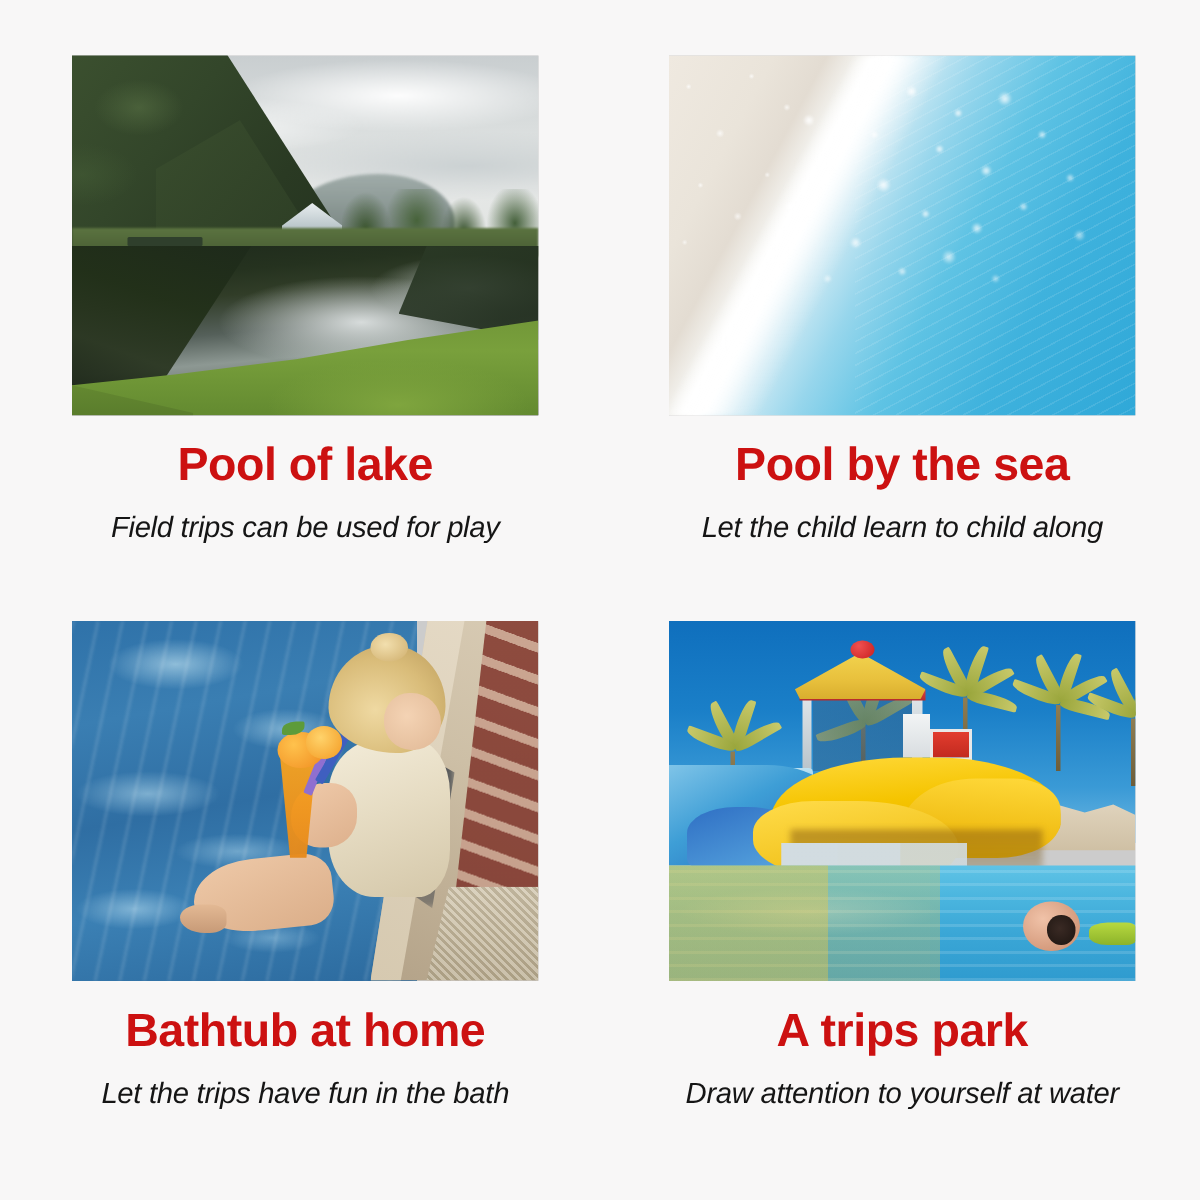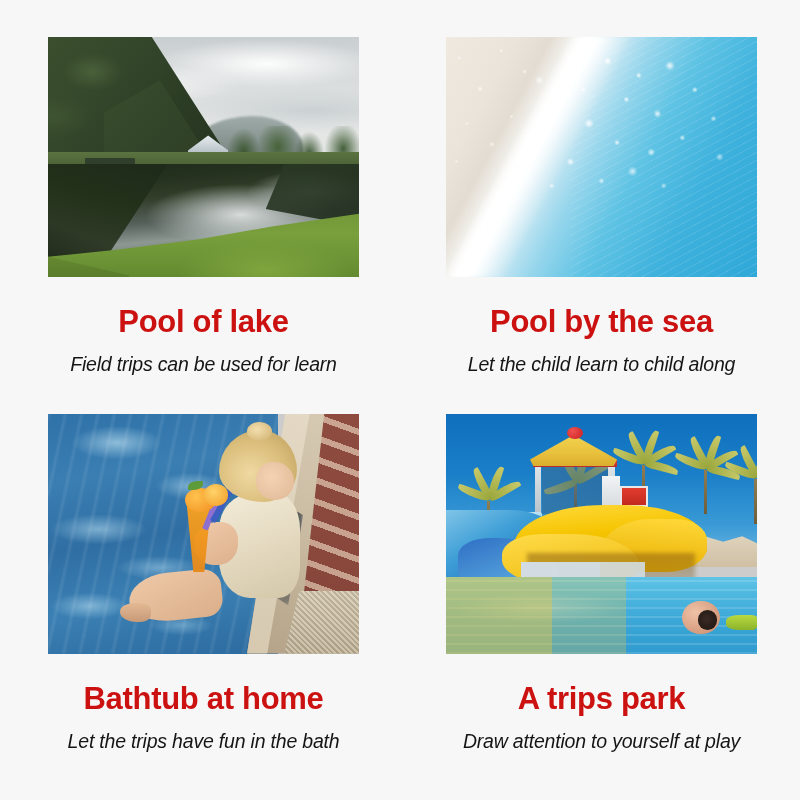--- a/index.html
+++ b/index.html
@@ -35,21 +35,21 @@
     position: relative;
     overflow: hidden;
     background: #ccc;
     flex: 0 0 auto;
   }
   .caption-title {
     color: #cc1111;
     font-size: 31px;
     font-weight: bold;
     line-height: 1;
-    margin-top: 29px;
+    margin-top: 17px;
     letter-spacing: -0.3px;
     white-space: nowrap;
   }
   .caption-sub {
     color: #151515;
     font-size: 19.5px;
     font-style: italic;
     font-weight: 500;
     line-height: 1;
     margin-top: 18px;
@@ -500,21 +500,21 @@
       <div class="lake-building"></div>
       <div class="lake-bank"></div>
       <div class="lake-dock"></div>
       <div class="lake-water"></div>
       <div class="lake-water-refl-l"></div>
       <div class="lake-water-refl-r"></div>
       <div class="lake-grass"></div>
       <div class="lake-grass-l"></div>
     </div>
     <div class="caption-title">Pool of lake</div>
-    <div class="caption-sub">Field trips can be used for learn</div>
+    <div class="caption-sub">Field trips can be used for play</div>
   </div>
 
   <div class="cell">
     <div class="photo">
       <div class="sea-base"></div>
       <div class="sea-ripples"></div>
       <div class="sea-sand-texture"></div>
       <div class="sea-foam-line"></div>
       <div class="sea-foam-edge"></div>
       <div class="sea-specks"></div>
@@ -611,16 +611,16 @@
       <div class="wp-struct-shadow"></div>
       <div class="wp-legs"></div>
 
       <div class="wp-pool"></div>
       <div class="wp-pool-refl"></div>
       <div class="wp-buoy"></div>
       <div class="wp-buoy-hole"></div>
       <div class="wp-green-float"></div>
     </div>
     <div class="caption-title">A trips park</div>
-    <div class="caption-sub">Draw attention to yourself at play</div>
+    <div class="caption-sub">Draw attention to yourself at water</div>
   </div>
 
 </div>
 
 </body></html>

